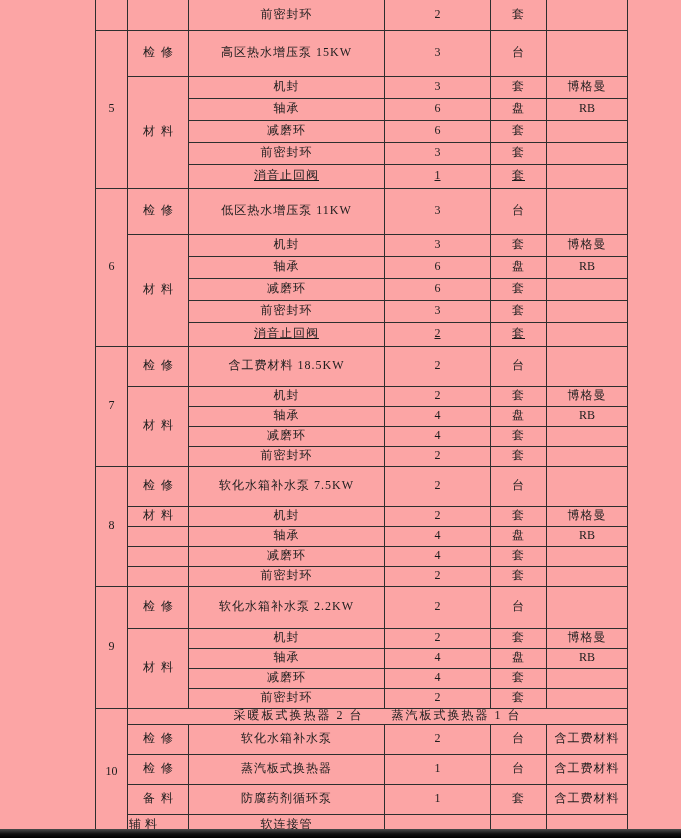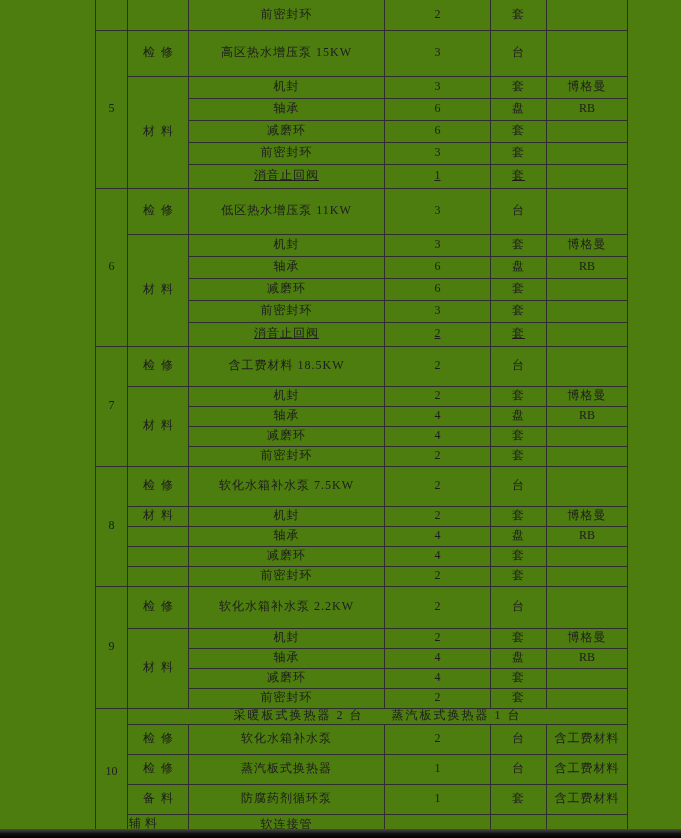--- a/index.html
+++ b/index.html
@@ -1,34 +1,34 @@
 <!DOCTYPE html>
 <html><head>
 <meta charset="utf-8">
 <style>
   html,body{margin:0;padding:0;}
   body{
     width:681px;height:838px;position:relative;background:#ffffff;overflow:hidden;
     font-family:"Liberation Serif","DejaVu Serif",serif;color:#1d1d1d;
   }
-  .page{position:absolute;inset:0;background:#4d7c0f;}
+  .page{position:absolute;inset:0;background:#fca5a5;}
   table.t{
     position:absolute;left:95px;top:0;width:532px;
     border-collapse:collapse;table-layout:fixed;
   }
   td{
     border:1px solid #2e2e2e;
     text-align:center;vertical-align:middle;
     font-size:12px;padding:0;letter-spacing:1px;line-height:1.15;
     overflow:hidden;white-space:nowrap;
   }
   tr.first td{border-top:none;}
   .cA{width:32px;} .cB{width:61px;} .cC{width:196px;} .cD{width:106px;} .cE{width:56px;} .cF{width:81px;}
   .lbl{letter-spacing:6px;text-indent:6px;}
-  .lbl-left{text-align:left;letter-spacing:4px;padding-left:1px;font-family:Liberation Mono, monospace;}
+  .lbl-left{text-align:left;letter-spacing:4px;padding-left:1px;}
   .num{letter-spacing:0;}
   .h16{height:16px;} .h20{height:20px;} .h22{height:22px;} .h24{height:24px;text-decoration:underline;}
   .h30{height:30px;} .h40{height:40px;} .h42{height:42px;} .h46{height:46px;}
   .subhdr{letter-spacing:2px;font-size:12px;}
   .band{
     position:absolute;left:0;top:829px;width:681px;height:9px;
     background:linear-gradient(#4a4a4a,#101010 55%,#000);
   }
 </style>
 </head>

